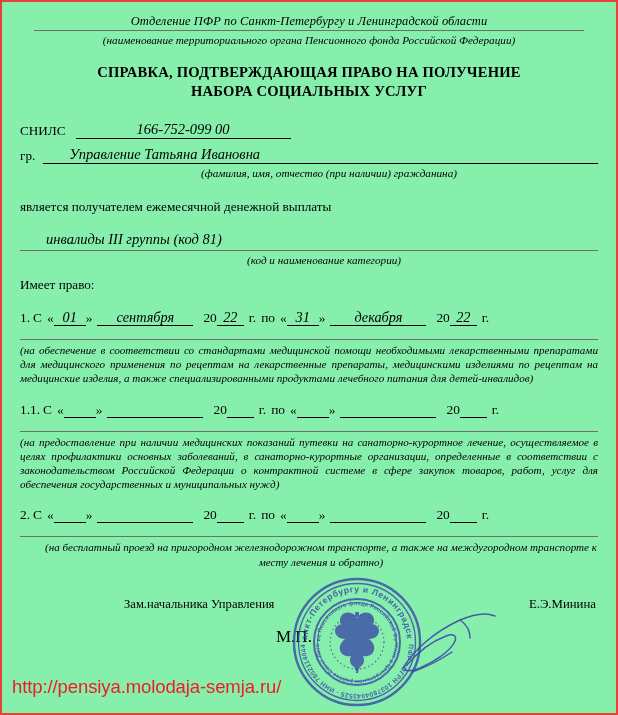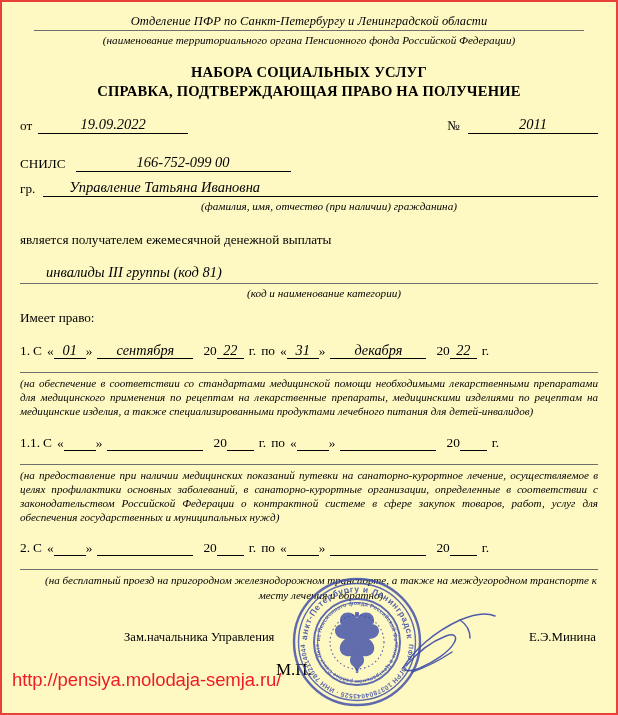--- a/index.html
+++ b/index.html
@@ -10,21 +10,21 @@
   body {
     font-family: "Liberation Serif", "DejaVu Serif", serif;
     color: #000000;
   }
   #page {
     position: relative;
     width: 618px;
     height: 715px;
     box-sizing: border-box;
     border: 2px solid #e8413a;
-    background: #fef9c3;
+    background: #86efac;
     overflow: hidden;
   }
   .inner {
     position: relative;
     padding: 6px 18px 0 18px;
     height: 100%;
     box-sizing: border-box;
   }
 
   
@@ -194,49 +194,42 @@
     top: 608px;
     width: 130px;
     height: 80px;
     pointer-events: none;
   }
 
   
   .url {
     position: absolute;
     left: 10px;
-    bottom: 22px;
+    bottom: 15px;
     color: #ee1c25;
     font-family: "Liberation Sans", "DejaVu Sans", sans-serif;
     font-size: 18.5px;
     letter-spacing: -.1px;
     white-space: nowrap;
   }
 </style>
 </head>
 <body>
 
 <div id="page">
   <div class="inner">
 
     <div class="org-line">Отделение ПФР по Санкт-Петербургу и Ленинградской области</div>
     <div class="org-caption">(наименование территориального органа Пенсионного фонда Российской Федерации)</div>
 
     <div class="title">
+      <div>СПРАВКА, ПОДТВЕРЖДАЮЩАЯ ПРАВО НА ПОЛУЧЕНИЕ</div>
       <div>НАБОРА СОЦИАЛЬНЫХ УСЛУГ</div>
-      <div>СПРАВКА, ПОДТВЕРЖДАЮЩАЯ ПРАВО НА ПОЛУЧЕНИЕ</div>
-    </div>
-
-    <div class="row daterow">
-      <span class="lbl">от</span>
-      <span class="fill date-fill">19.09.2022</span>
-      <span class="spacer-flex"></span>
-      <span class="lbl">№</span>
-      <span class="fill num-fill">2011</span>
-    </div>
+    </div>
+
 
     <div class="row snils-row">
       <span class="lbl">СНИЛС</span>
       <span class="fill snils-fill">166-752-099 00</span>
     </div>
 
     <div class="row fio-row">
       <span class="lbl">гр.</span>
       <span class="fill fio-fill">Управление Татьяна Ивановна</span>
     </div>

